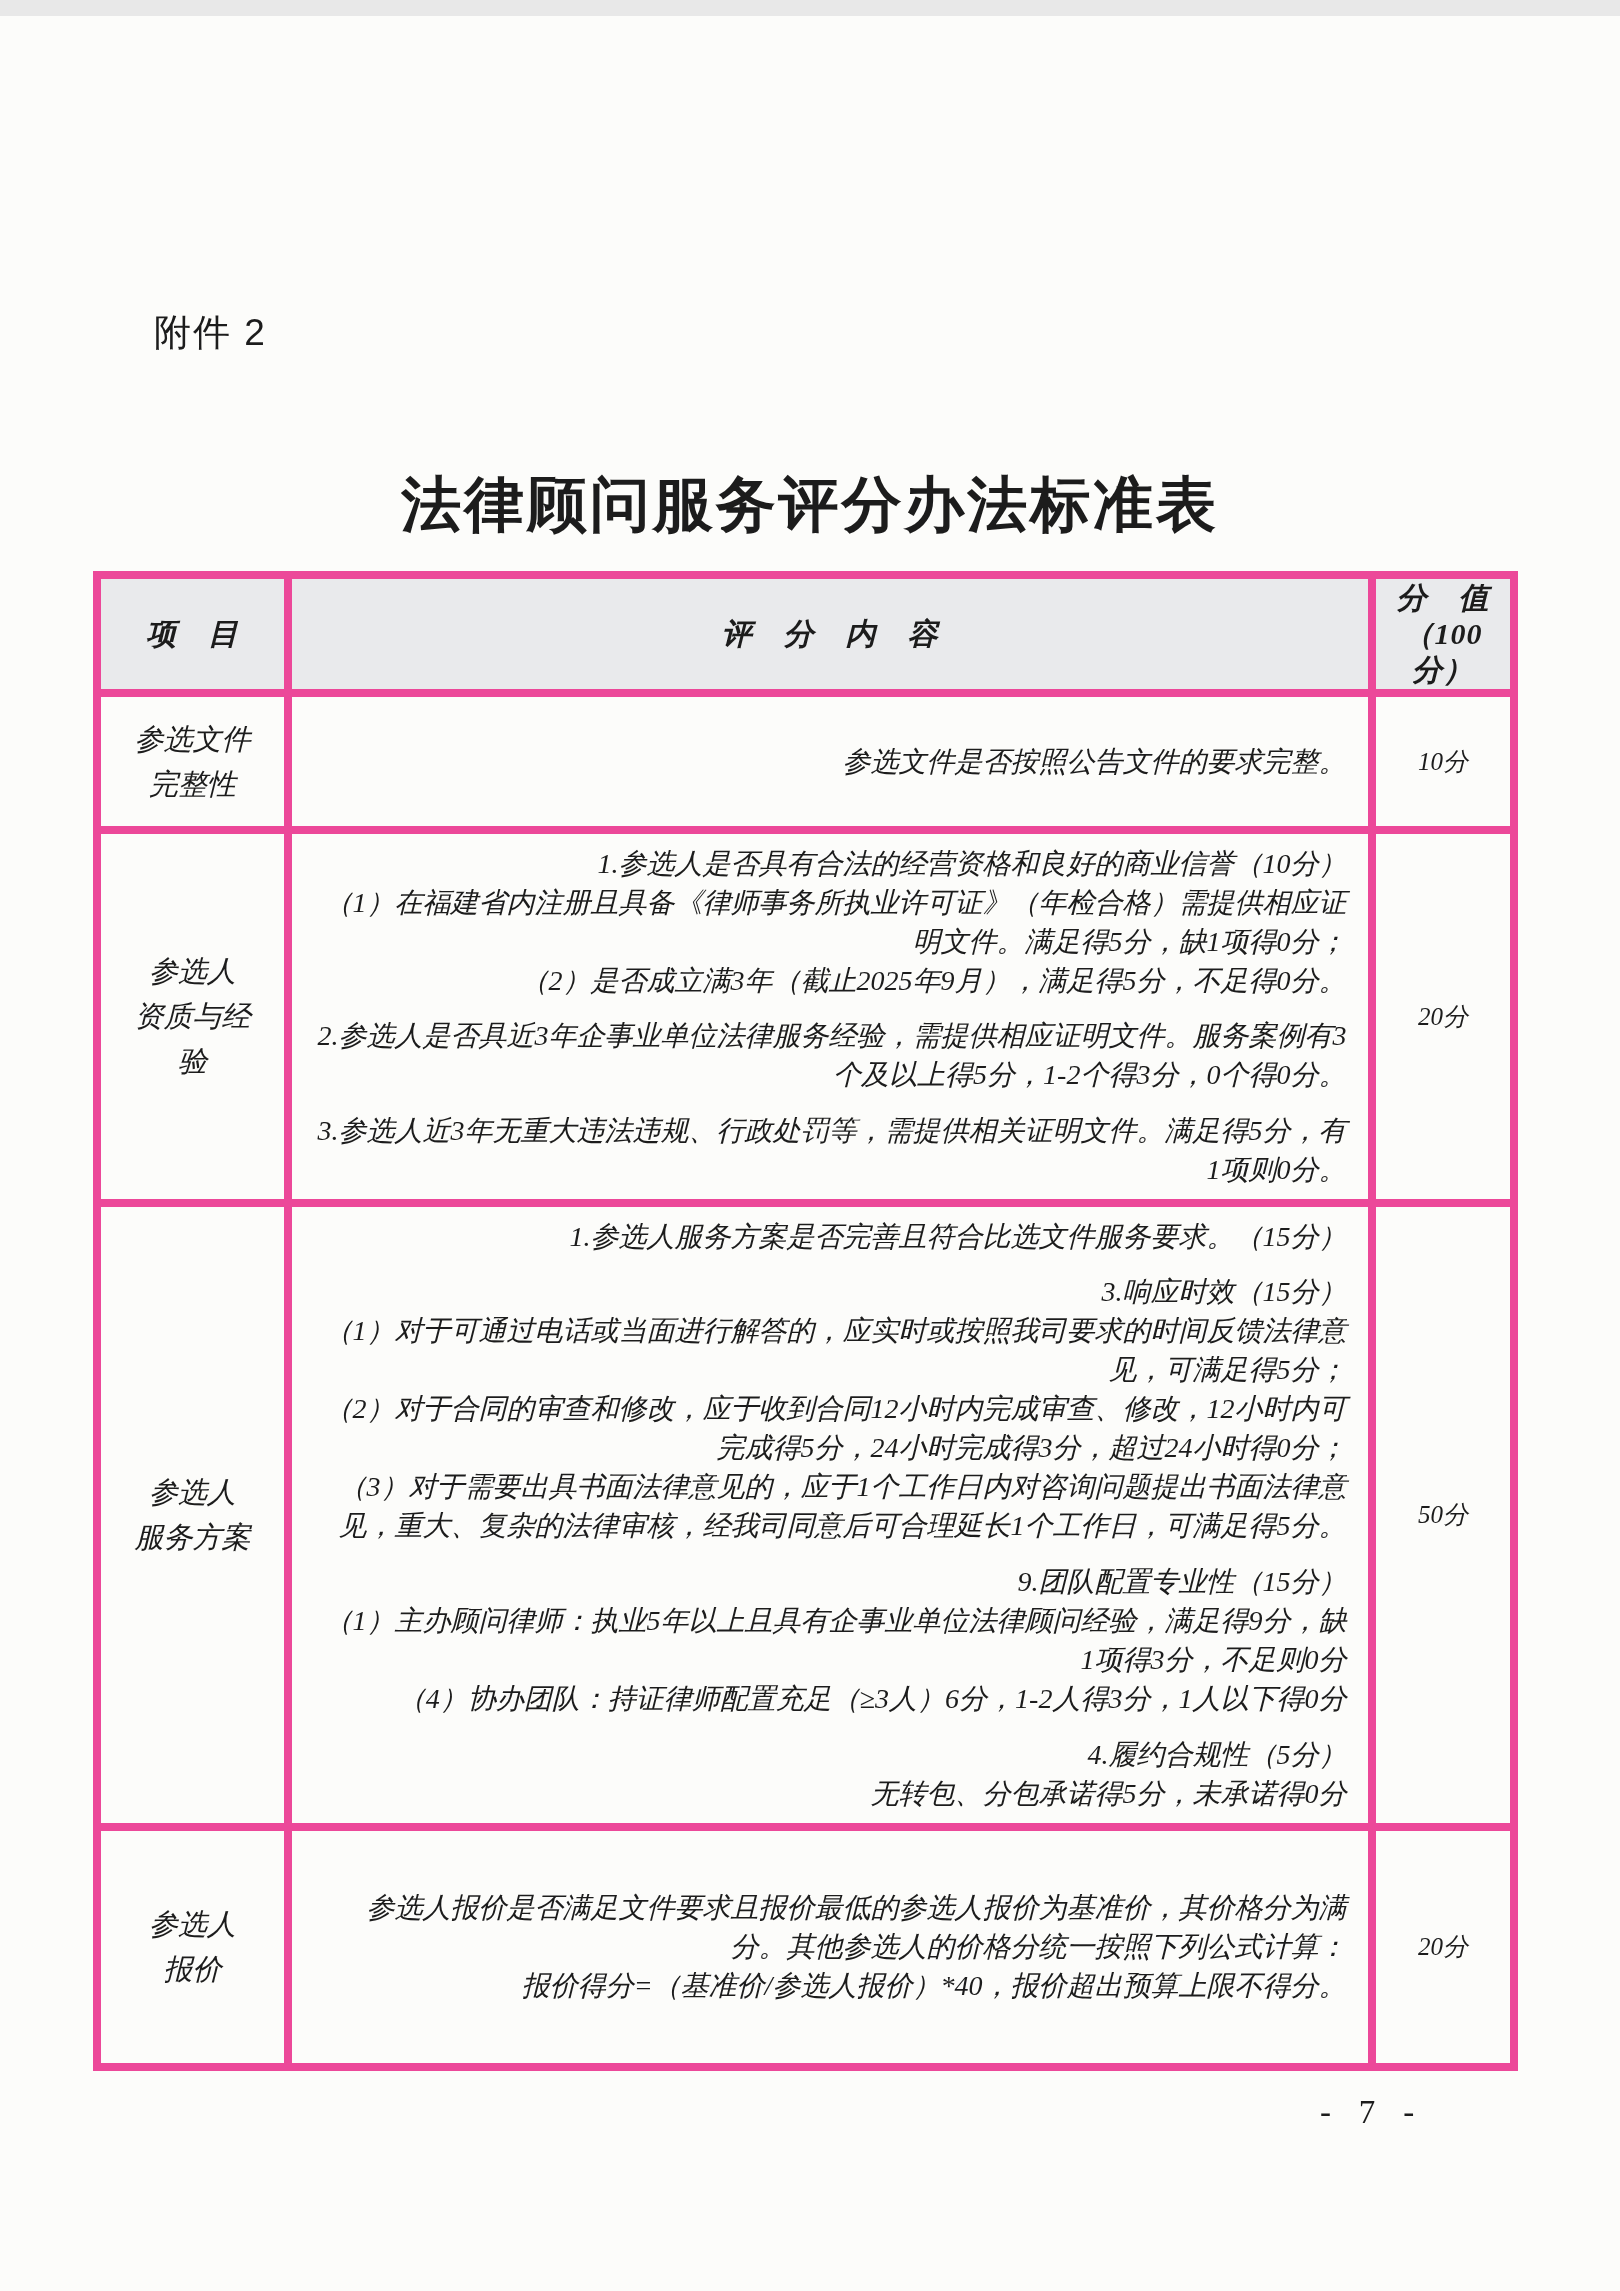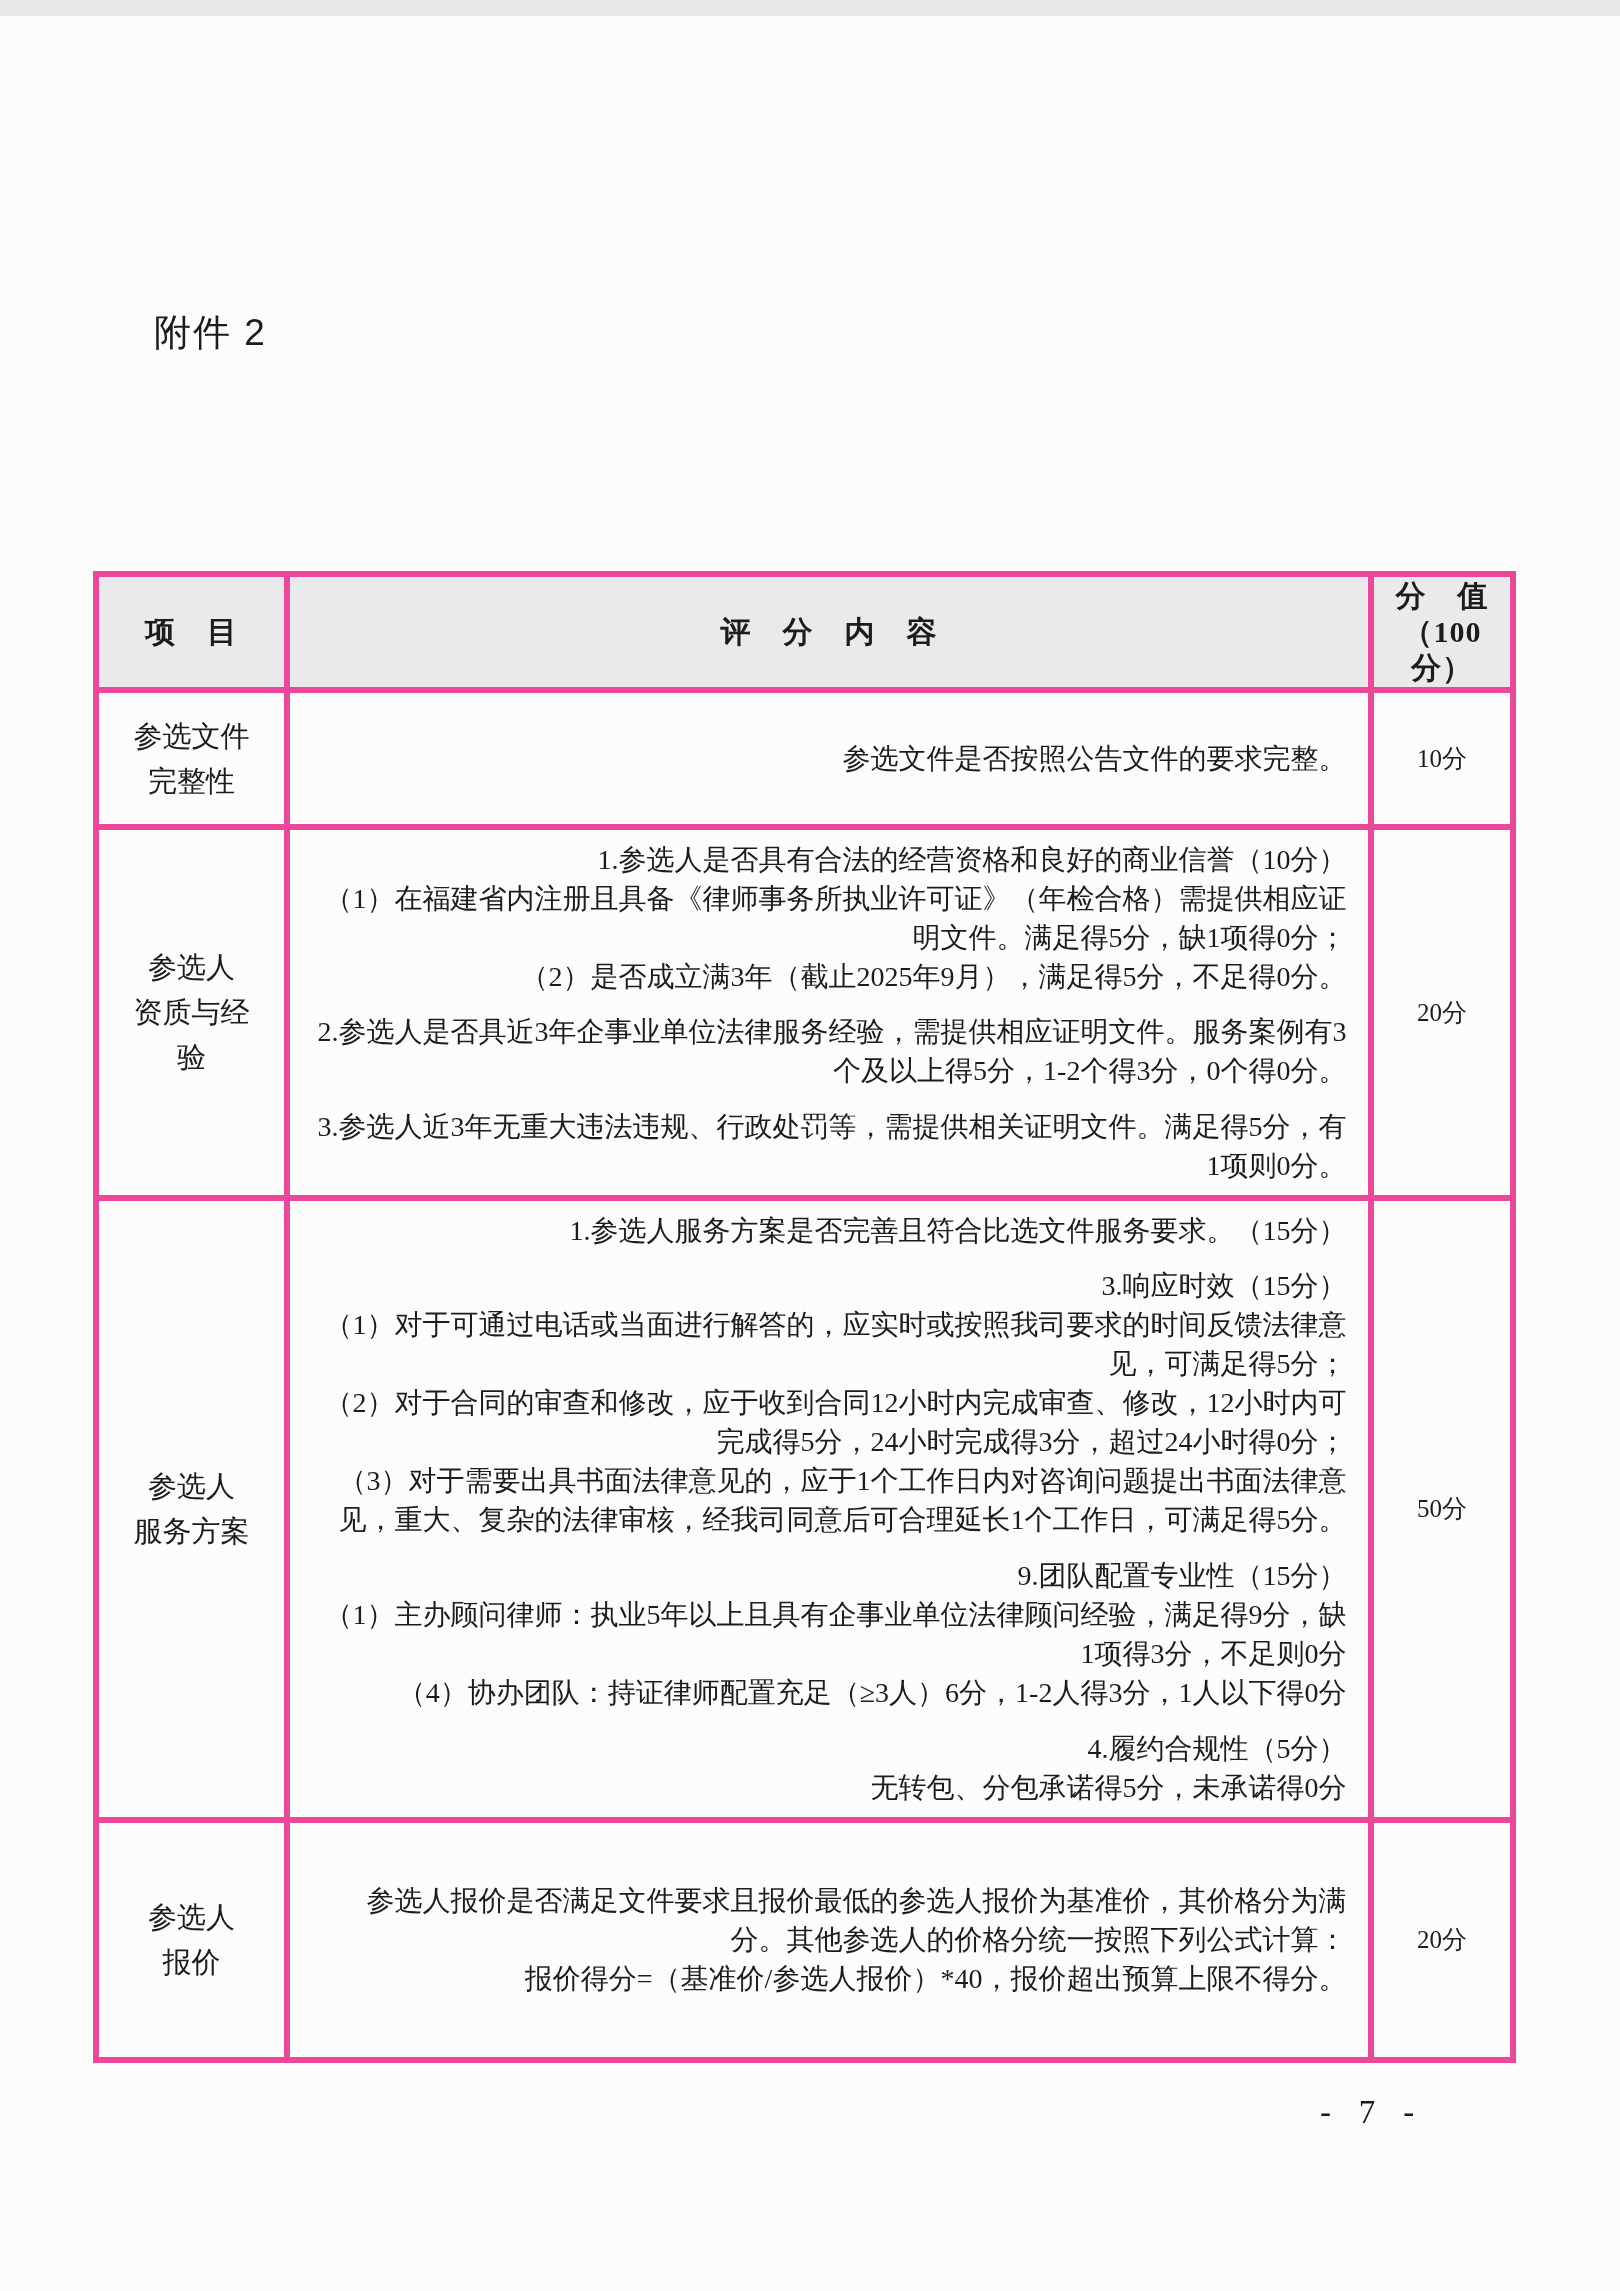--- a/index.html
+++ b/index.html
@@ -25,23 +25,24 @@
   table.score-table {
     position:absolute; left:93px; top:555px;
     width:1417px;
     border-collapse:collapse; table-layout:fixed;
     border:2.9px solid #161616;
   }
   table.score-table col.c1 { width:191px; }
   table.score-table col.c2 { width:1084px; }
   table.score-table col.c3 { width:142px; }
   table.score-table th, table.score-table td {
-    border:6px solid #ec4899;
+    border:8px solid #ec4899;
     vertical-align:middle;
     overflow:hidden;
+    font-style:italic;
   }
   tr.header-row { height:76px; background:#e9eaec; }
   tr.header-row th {
     font-size:30px; font-weight:bold; text-align:center;
     line-height:36px; letter-spacing:1px;
   }
   tr.row-1 { height:137px; }
   tr.row-2 { height:345px; }
   tr.row-3 { height:601px; }
   tr.row-4 { height:240px; }
@@ -60,20 +61,21 @@
     text-align:center; font-size:33px; letter-spacing:9.8px;
   }
 </style>
 </head>
 <body>
 
 <div class="page">
 
   <div class="attachment">附件 2</div>
 
+  <h1 class="title">法律顾问服务评分办法标准表</h1>
 
   <table class="score-table">
     <colgroup>
         <col class="c1">
         <col class="c2">
         <col class="c3">
       </colgroup>
     <thead>
       <tr class="header-row">
         <th>项　目</th>

